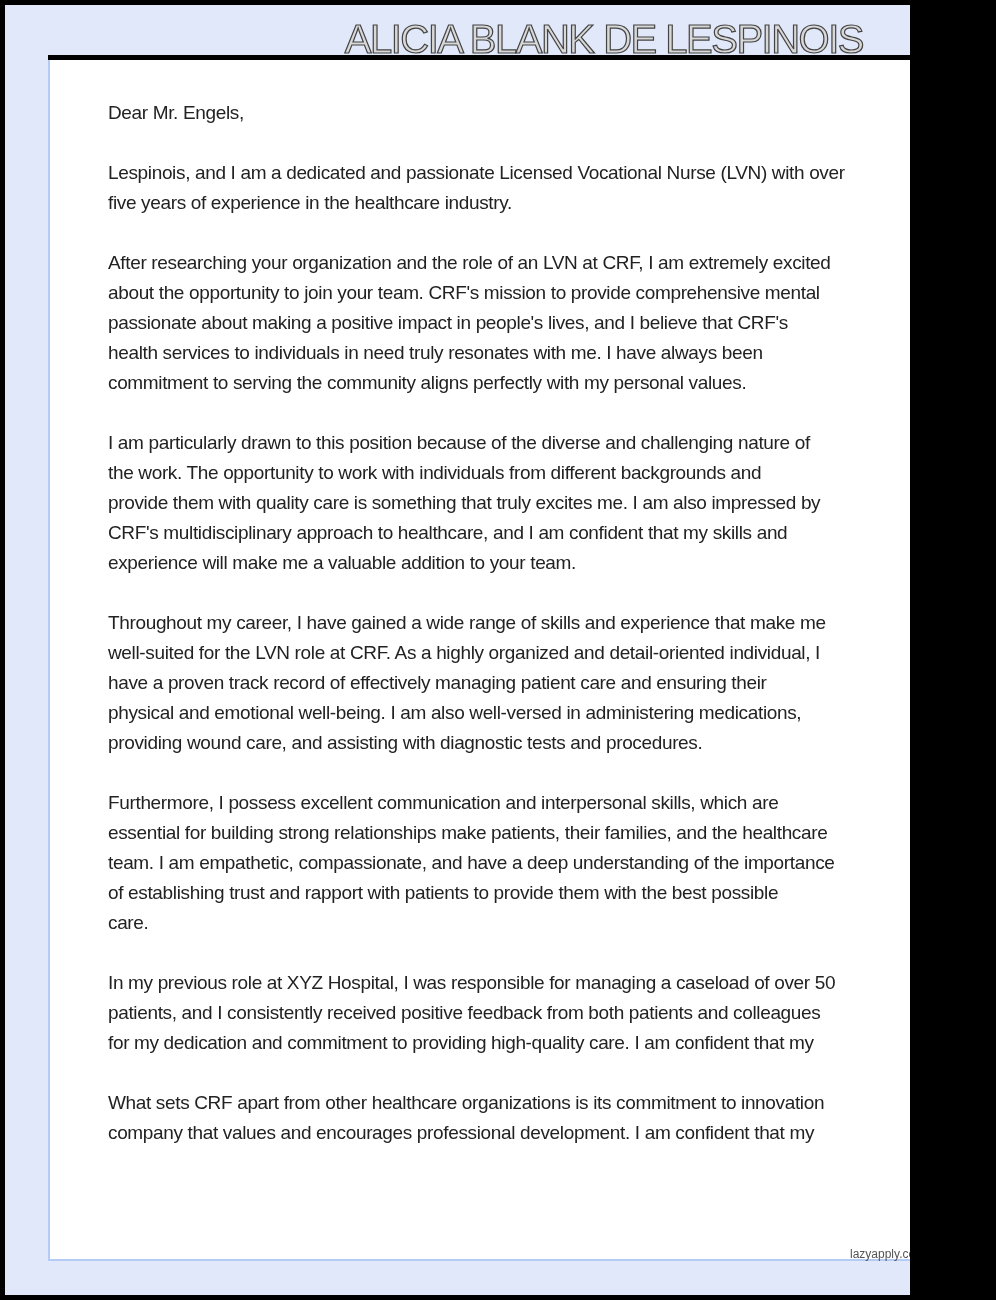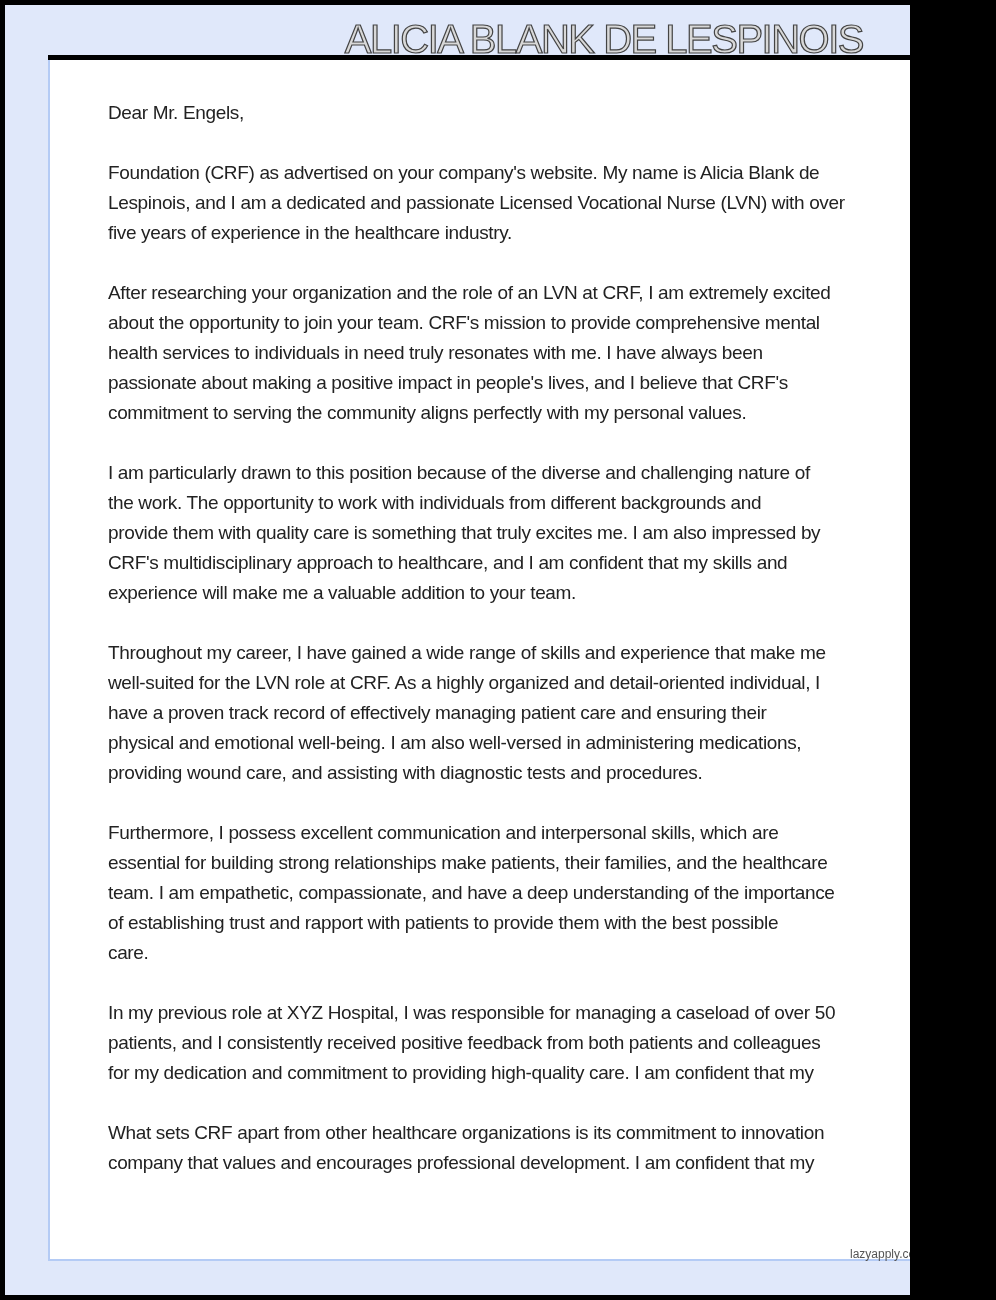--- a/index.html
+++ b/index.html
@@ -20,30 +20,29 @@
   <div class="name">ALICIA BLANK DE LESPINOIS</div>
   <div class="bar"></div>
   <div class="card"></div>
 
   <div class="letter">
     <div class="para">
       <span class="line">Dear Mr. Engels,</span>
     </div>
 
     <div class="para">
-      <span class="line">Foundation (CRF) as advertised on your company's website. My name is Alicia Blank de</span>
       <span class="line">Lespinois, and I am a dedicated and passionate Licensed Vocational Nurse (LVN) with over</span>
       <span class="line">five years of experience in the healthcare industry.</span>
     </div>
 
     <div class="para">
       <span class="line">After researching your organization and the role of an LVN at CRF, I am extremely excited</span>
       <span class="line">about the opportunity to join your team. CRF's mission to provide comprehensive mental</span>
+      <span class="line">passionate about making a positive impact in people's lives, and I believe that CRF's</span>
       <span class="line">health services to individuals in need truly resonates with me. I have always been</span>
-      <span class="line">passionate about making a positive impact in people's lives, and I believe that CRF's</span>
       <span class="line">commitment to serving the community aligns perfectly with my personal values.</span>
     </div>
 
     <div class="para">
       <span class="line">I am particularly drawn to this position because of the diverse and challenging nature of</span>
       <span class="line">the work. The opportunity to work with individuals from different backgrounds and</span>
       <span class="line">provide them with quality care is something that truly excites me. I am also impressed by</span>
       <span class="line">CRF's multidisciplinary approach to healthcare, and I am confident that my skills and</span>
       <span class="line">experience will make me a valuable addition to your team.</span>
     </div>

